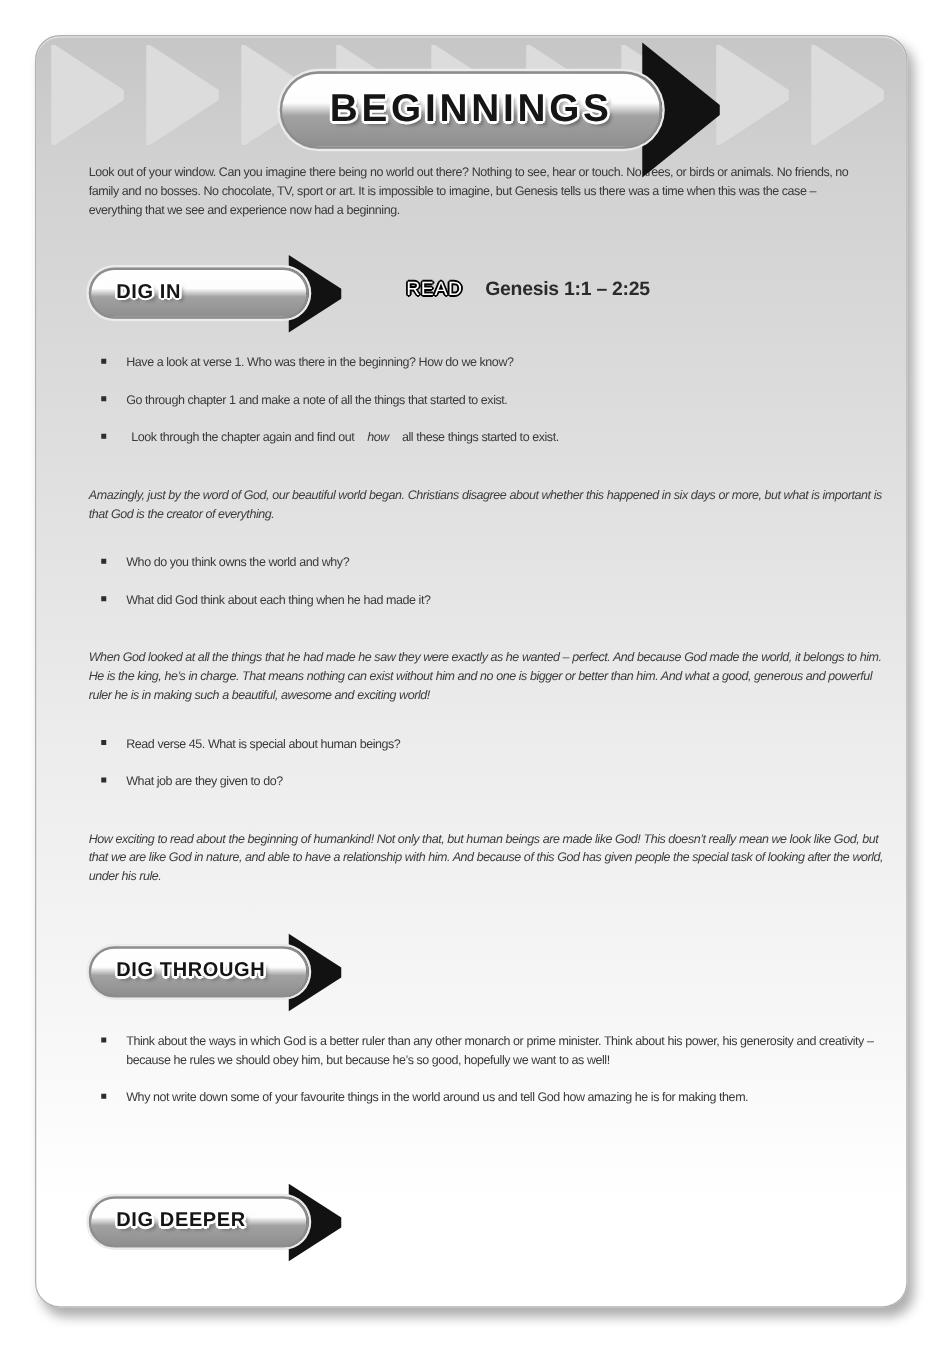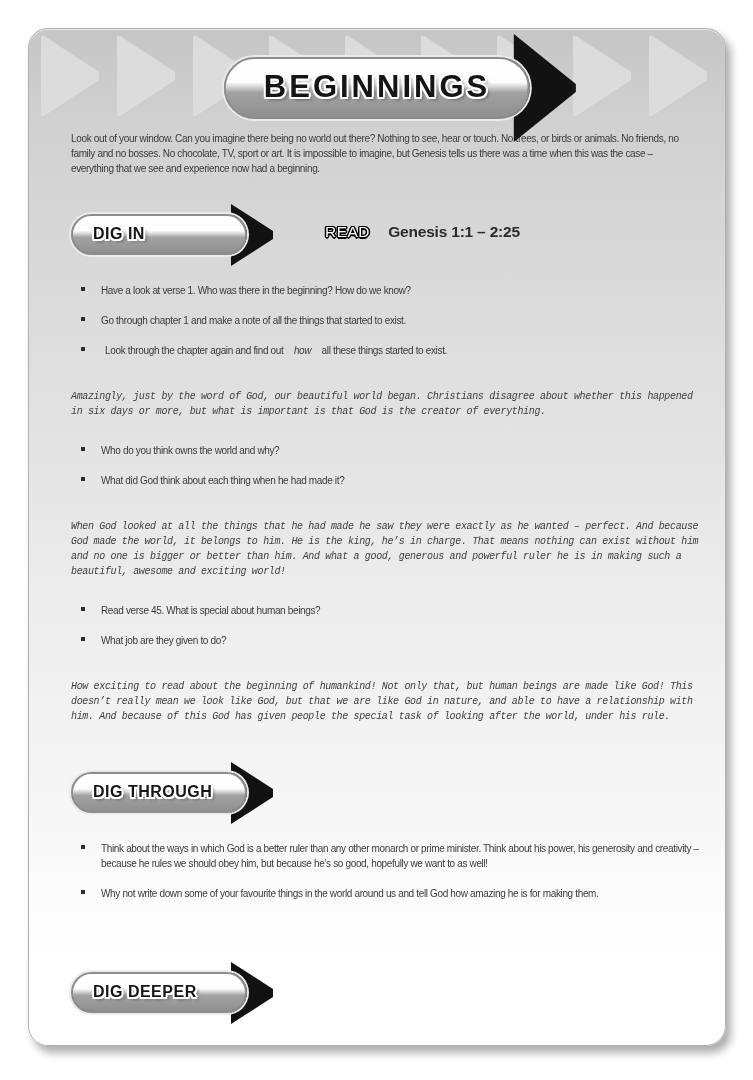--- a/index.html
+++ b/index.html
@@ -89,21 +89,21 @@
   .dig-in-row { margin-top:26px; }
   .dig-through-row { margin-top:36px; }
   .dig-deeper-row { margin-top:48px; }
 
   ul.bullets { list-style:none; margin:12px 0 0 0; width:644px; }
   ul.bullets li { position:relative; padding-left:30px; margin-bottom:7px; }
   ul.bullets li::before {
     content:""; position:absolute; left:10px; top:8px;
     width:4px; height:4px; background:#2d2d2d;
   }
-  .commentary { font-style:italic; margin:12px 0 12px 0; width:644px; color:#3d3d3d;font-family:Liberation Mono, monospace; }
+  .commentary { font-style:italic; margin:12px 0 12px 0; width:644px; color:#3d3d3d; }
   .em-word { font-style:italic; }
 </style>
 </head>
 <body>
 
 <div class="card">
 
   <div class="band">
     <div class="tri"></div>
     <div class="tri"></div>

